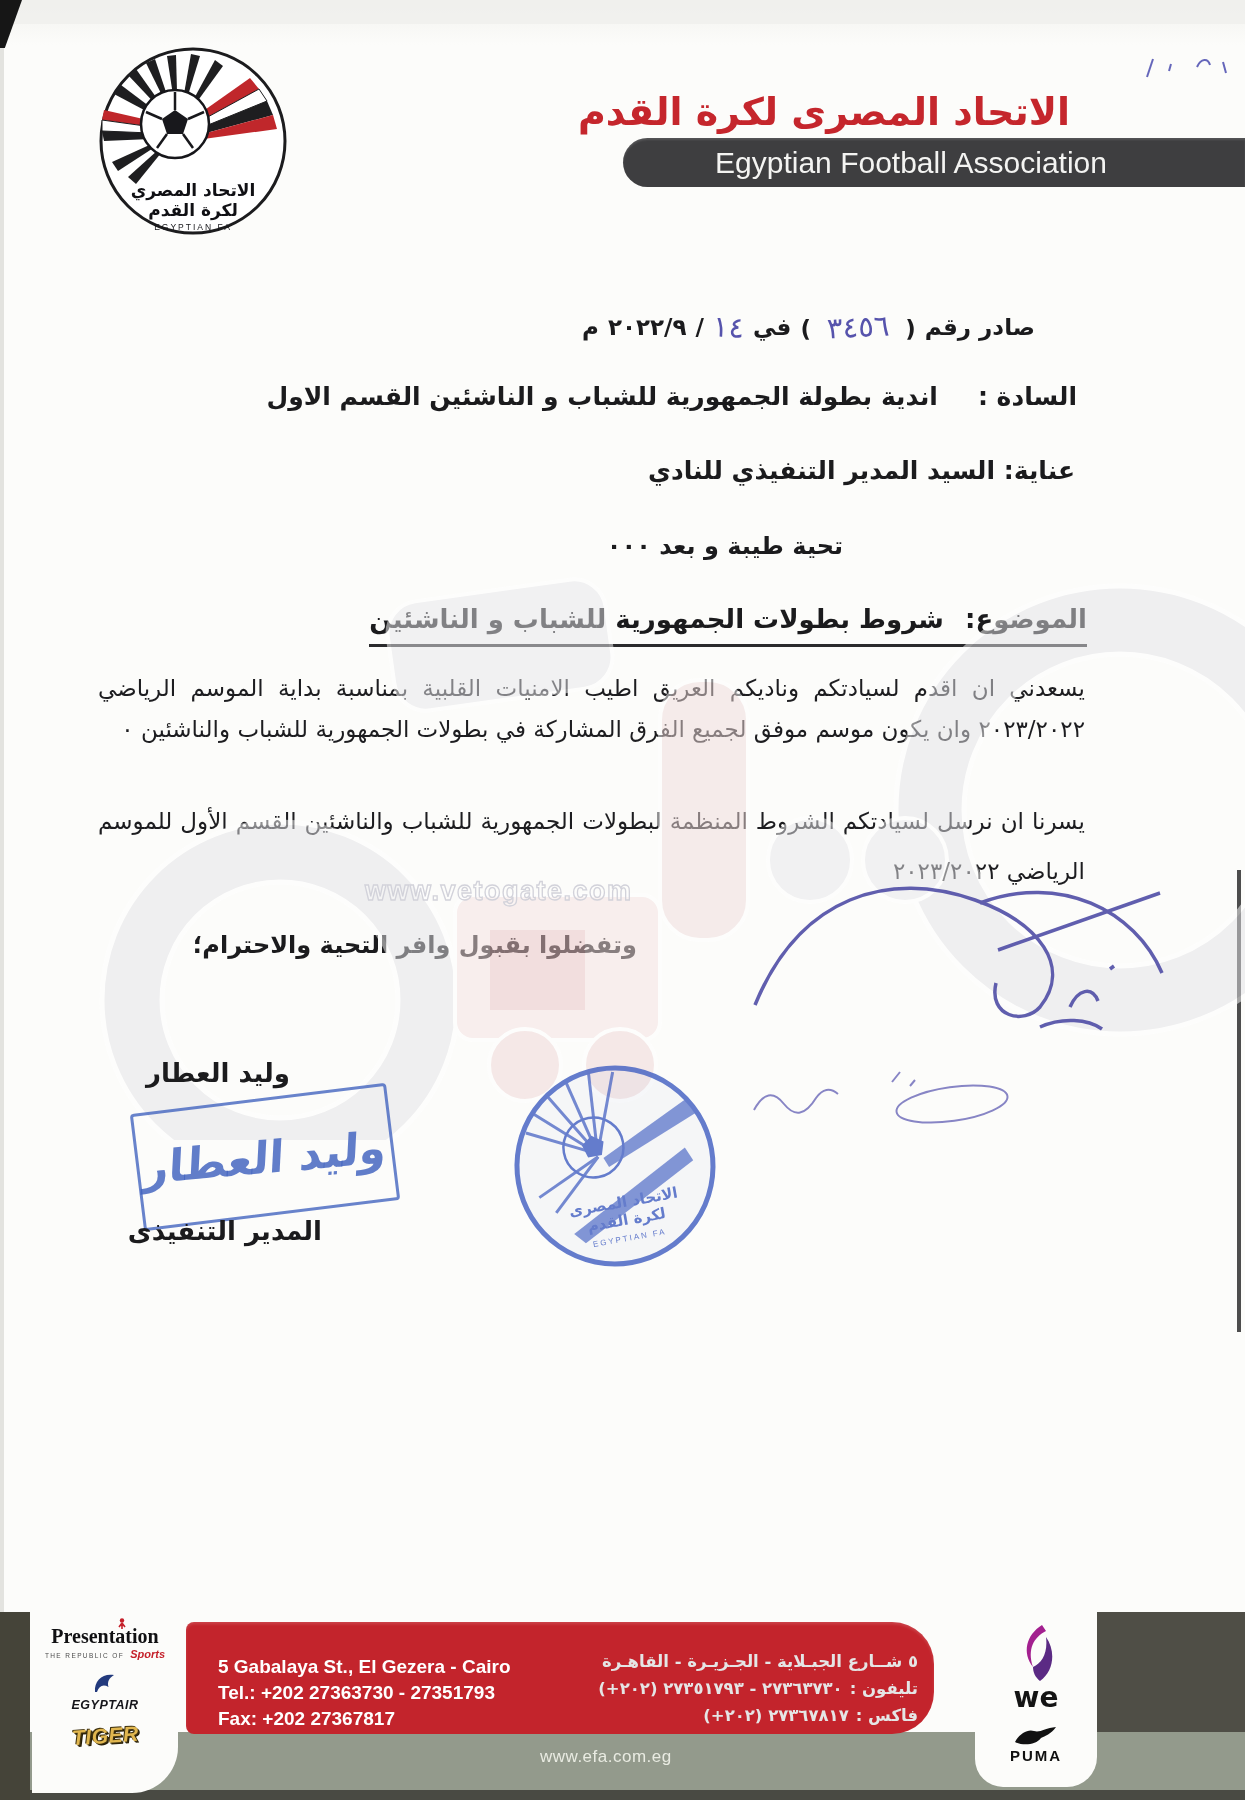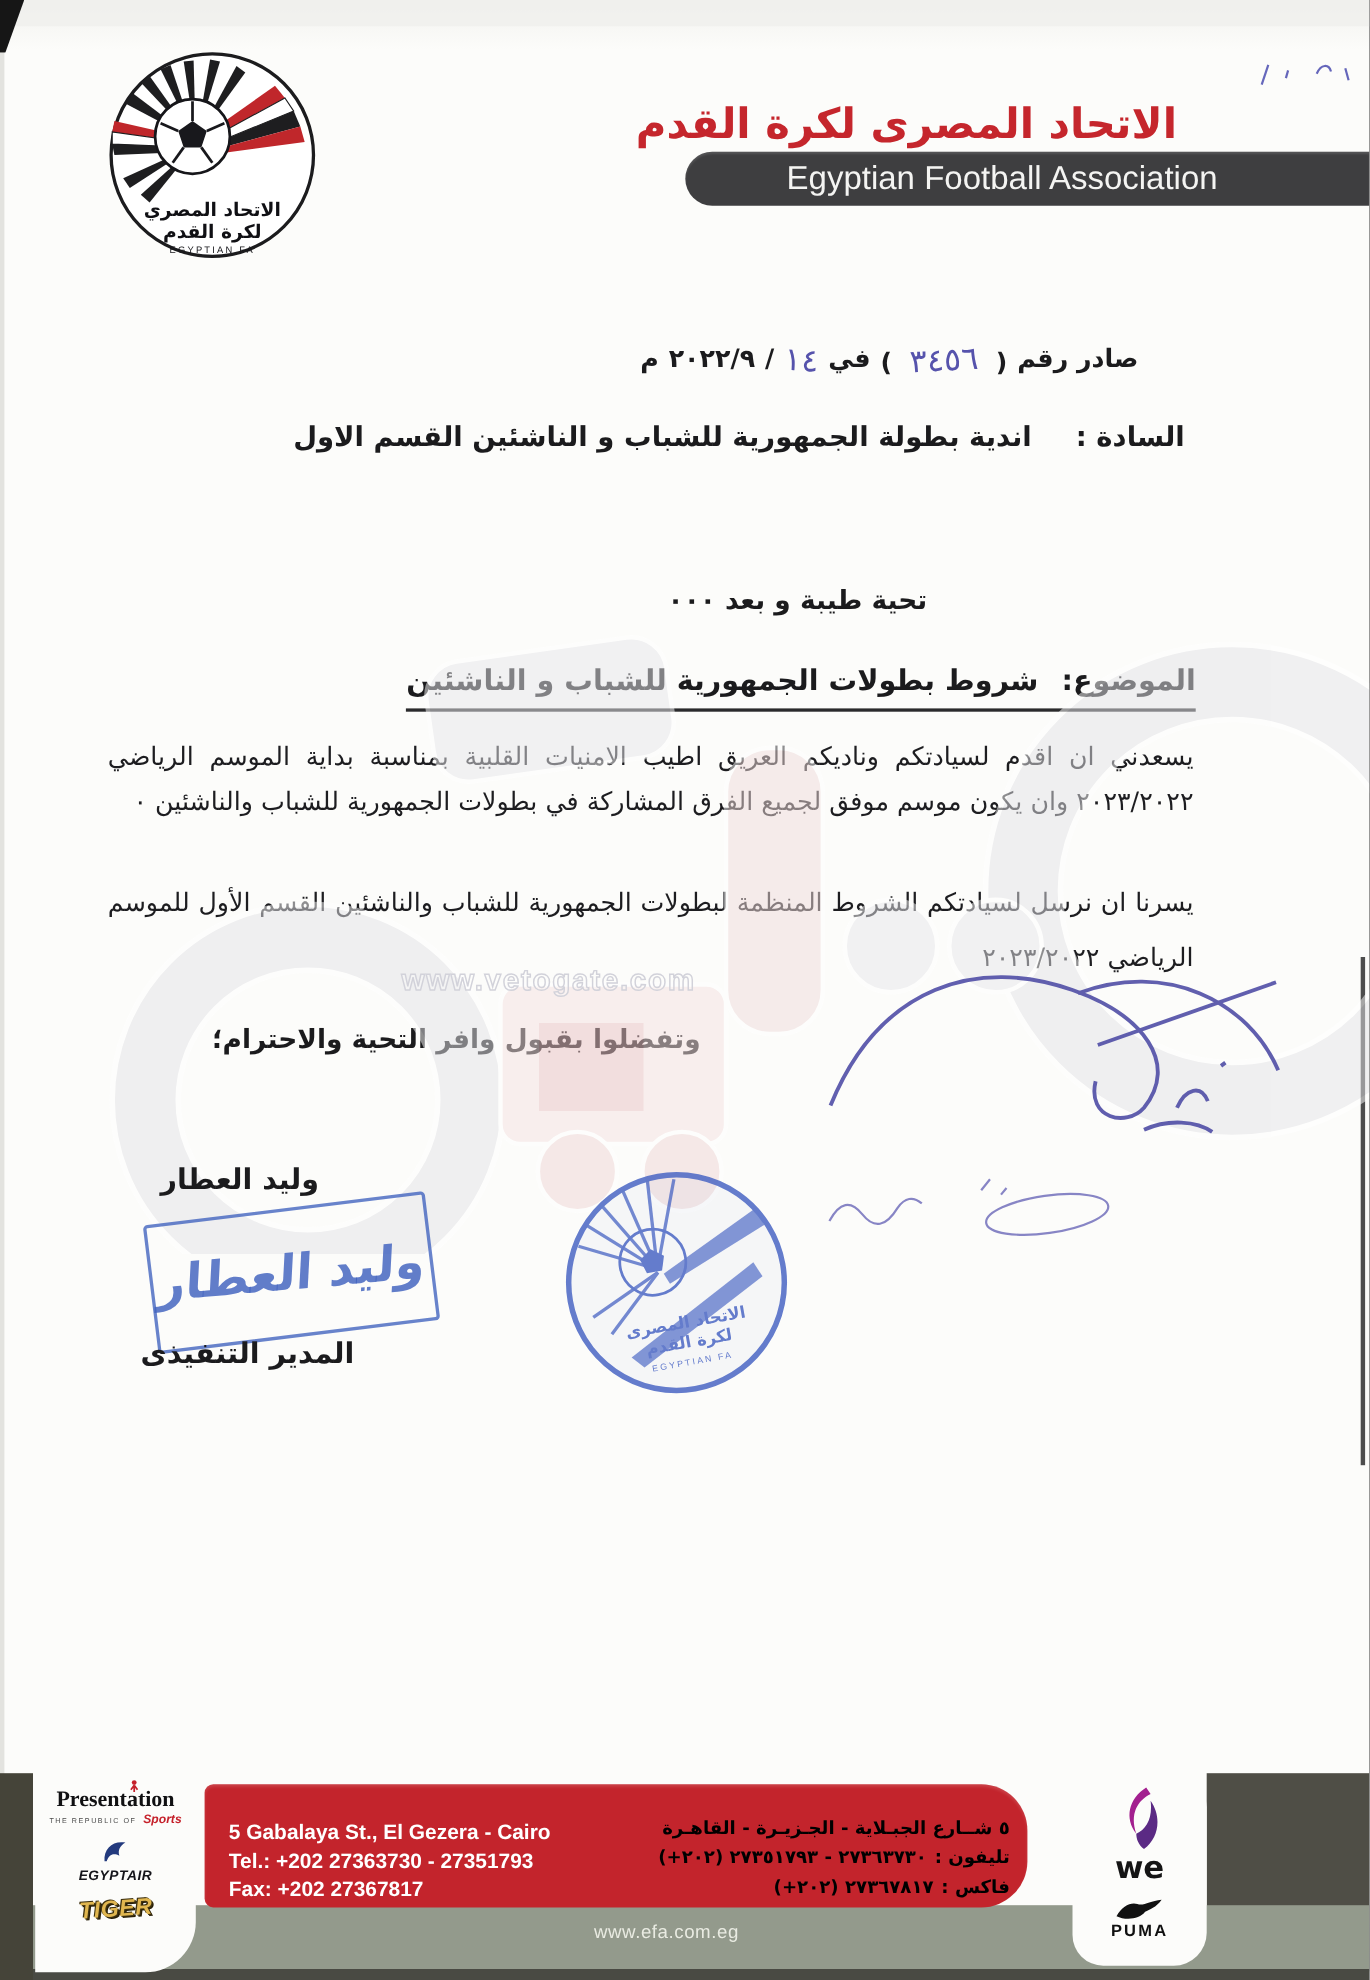--- a/index.html
+++ b/index.html
@@ -46,24 +46,24 @@
   .left-edge{left:0;top:0;width:4px;height:1800px;background:#e3e3df;}
   .top-band{left:0;top:0;width:1245px;height:24px;background:#efefec;opacity:.75;}
   
   .footer{left:0;top:1610px;width:1245px;height:190px;}
   .f-right-dark{left:1097px;top:2px;width:148px;height:180px;background:#4f4e46;}
   .f-olive{left:0;top:122px;width:1245px;height:60px;background:#939a8c;}
   .f-bottom{left:0;top:180px;width:1245px;height:10px;background:#494a43;}
   .f-left-dark{left:0;top:2px;width:30px;height:188px;background:#454439;}
   .f-red{left:186px;top:12px;width:748px;height:112px;background:#c3242c;
     border-radius:8px 42px 42px 8px;box-shadow:inset 0 2px 3px rgba(255,255,255,.15);}
-  .f-red-en{position:absolute;left:22px;top:32px;font-family:"Liberation Sans",sans-serif;
+  .f-red-en{position:absolute;left:32px;top:32px;font-family:"Liberation Sans",sans-serif;
     font-weight:700;font-size:19px;line-height:26px;color:#fff;}
   .f-red-ar{position:absolute;right:16px;top:26px;direction:rtl;text-align:right;
-    font-weight:700;font-size:16.5px;line-height:27px;color:#000000;}
+    font-weight:700;font-size:16.5px;line-height:27px;color:#e5e5e5;}
   .f-red-ar .row{display:flex;direction:rtl;gap:7px;justify-content:flex-start;}
   .f-site{left:540px;top:137px;font-family:"Liberation Sans",sans-serif;font-size:17px;
     color:#e9ebe2;letter-spacing:.5px;}
   .f-logos{left:32px;top:5px;width:146px;height:178px;background:#fcfcfa;
     border-radius:0 0 46px 0;display:flex;flex-direction:column;align-items:center;}
   .pres-word{font-family:"Liberation Serif",serif;font-weight:700;font-size:20px;color:#101012;
     margin-top:10px;position:relative;}
   .pres-tag{font-family:"Liberation Sans",sans-serif;font-size:6.5px;letter-spacing:1.4px;
     color:#4c4c4c;text-transform:uppercase;}
   .pres-sports{font-family:"Liberation Sans",sans-serif;font-style:italic;font-weight:700;
@@ -151,20 +151,21 @@
     <span class="hand ltr" style="display:inline-block;transform:rotate(4deg)">١٤</span>
     <span>/</span>
     <span class="ltr">٢٠٢٢/٩</span>
     <span>م</span>
   </div>
 
   <div class="abs ar recipients line-bold">
     <span>السادة :</span>
     <span>اندية بطولة الجمهورية للشباب و الناشئين القسم الاول</span>
   </div>
+  <div class="abs ar line-bold attention">عناية: السيد المدير التنفيذي للنادي</div>
   <div class="abs ar line-bold greeting">تحية طيبة و بعد ٠٠٠</div>
 
   <div class="abs ar line-bold subject">
     <span>الموضوع:</span>
     <span style="margin-right:12px">شروط بطولات الجمهورية للشباب و الناشئين</span>
   </div>
 
   <div class="abs para para1">يسعدني ان اقدم لسيادتكم وناديكم العريق اطيب الامنيات القلبية بمناسبة بداية الموسم الرياضي ٢٠٢٣/٢٠٢٢ وان يكون موسم موفق لجميع الفرق المشاركة في بطولات الجمهورية للشباب والناشئين ٠</div>
   <div class="abs para para2">يسرنا ان نرسل لسيادتكم الشروط المنظمة لبطولات الجمهورية للشباب والناشئين القسم الأول للموسم الرياضي ٢٠٢٣/٢٠٢٢</div>
   <div class="abs ar closing">وتفضلوا بقبول وافر التحية والاحترام؛</div>

